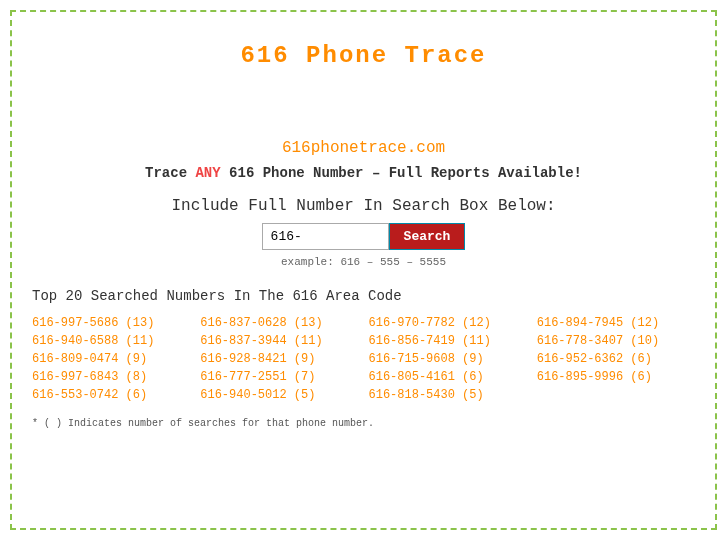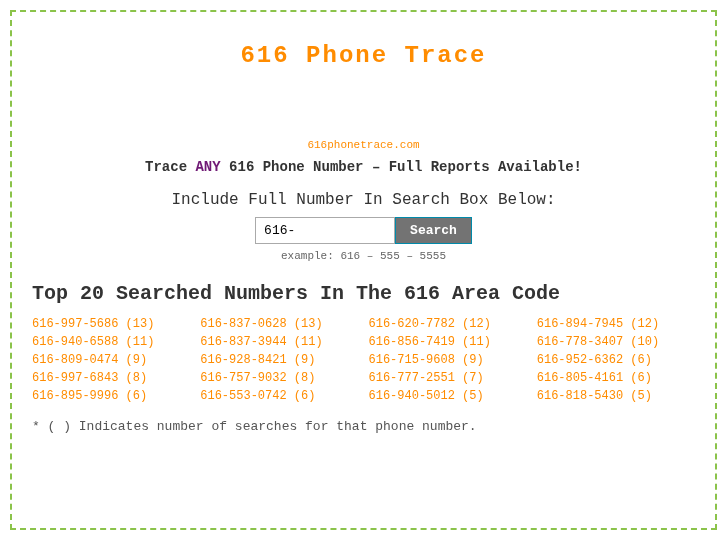--- a/index.html
+++ b/index.html
@@ -21,92 +21,92 @@
       color: #ff8c00;
       font-size: 24px;
       font-weight: bold;
       font-family: 'Courier New', Courier, monospace;
       padding: 20px 0 10px 0;
       letter-spacing: 2px;
     }
     .site-url {
       text-align: center;
       color: #ff8c00;
-      font-size: 11px;
+      font-size: 16px;
       margin: 60px 0 8px 0;
     }
     .tagline {
       text-align: center;
       font-size: 14px;
       font-weight: bold;
       color: #333;
       margin-bottom: 16px;
     }
     .tagline .any {
-      color: #701a75;
+      color: #ef4444;
     }
     .search-label {
       text-align: center;
       font-size: 16px;
       color: #333;
       margin-bottom: 8px;
     }
     .search-row {
       display: flex;
       justify-content: center;
       align-items: center;
       gap: 0;
       margin-bottom: 6px;
     }
     .search-input {
       border: 1px solid #aaa;
       padding: 5px 8px;
       font-family: 'Courier New', Courier, monospace;
       font-size: 13px;
-      width: 140px;
+      width: 127px;
       outline: none;
     }
     .search-button {
-      background: #737373;
+      background: #b91c1c;
       color: #fff;
       border: 1px solid #008aaa;
       padding: 5px 14px;
       font-family: 'Courier New', Courier, monospace;
       font-size: 13px;
       cursor: pointer;
       font-weight: bold;
     }
     .example-text {
       text-align: center;
       font-size: 11px;
       color: #666;
       margin-bottom: 20px;
     }
     .top-numbers-heading {
-      font-size: 20px;
-      font-weight: bold;
+      font-size: 14px;
+      font-weight: normal;
       color: #333;
       margin-bottom: 12px;
       font-family: 'Courier New', Courier, monospace;
     }
     .numbers-grid {
       display: grid;
       grid-template-columns: repeat(4, 1fr);
       gap: 4px 10px;
       margin-bottom: 16px;
     }
     .phone-link {
       color: #ff8c00;
       text-decoration: none;
       font-size: 12px;
       font-family: 'Courier New', Courier, monospace;
       white-space: nowrap;
     }
     .footnote {
-      font-size: 13px;
+      font-size: 10px;
       color: #555;
       margin-top: 10px;
     }
   </style>
 </head>
 <body>
 
 <div class="outer-border">
 
   <h1 class="page-title">616 Phone Trace</h1>
@@ -124,32 +124,31 @@
     <button class="search-button">Search</button>
   </div>
 
   <p class="example-text">example: 616 – 555 – 5555</p>
 
   <h2 class="top-numbers-heading">Top 20 Searched Numbers In The 616 Area Code</h2>
 
   <div class="numbers-grid" id="numbers-grid">
   <a class="phone-link" href="#">616-997-5686 (13)</a>
       <a class="phone-link" href="#">616-837-0628 (13)</a>
-      <a class="phone-link" href="#">616-620-7782 (12)</a>
+      <a class="phone-link" href="#">616-970-7782 (12)</a>
       <a class="phone-link" href="#">616-894-7945 (12)</a>
       <a class="phone-link" href="#">616-940-6588 (11)</a>
       <a class="phone-link" href="#">616-837-3944 (11)</a>
       <a class="phone-link" href="#">616-856-7419 (11)</a>
       <a class="phone-link" href="#">616-778-3407 (10)</a>
       <a class="phone-link" href="#">616-809-0474 (9)</a>
       <a class="phone-link" href="#">616-928-8421 (9)</a>
       <a class="phone-link" href="#">616-715-9608 (9)</a>
       <a class="phone-link" href="#">616-952-6362 (6)</a>
       <a class="phone-link" href="#">616-997-6843 (8)</a>
-      <a class="phone-link" href="#">616-757-9032 (8)</a>
       <a class="phone-link" href="#">616-777-2551 (7)</a>
       <a class="phone-link" href="#">616-805-4161 (6)</a>
       <a class="phone-link" href="#">616-895-9996 (6)</a>
       <a class="phone-link" href="#">616-553-0742 (6)</a>
       <a class="phone-link" href="#">616-940-5012 (5)</a>
       <a class="phone-link" href="#">616-818-5430 (5)</a>
     </div>
 
   <p class="footnote">* ( ) Indicates number of searches for that phone number.</p>
 

